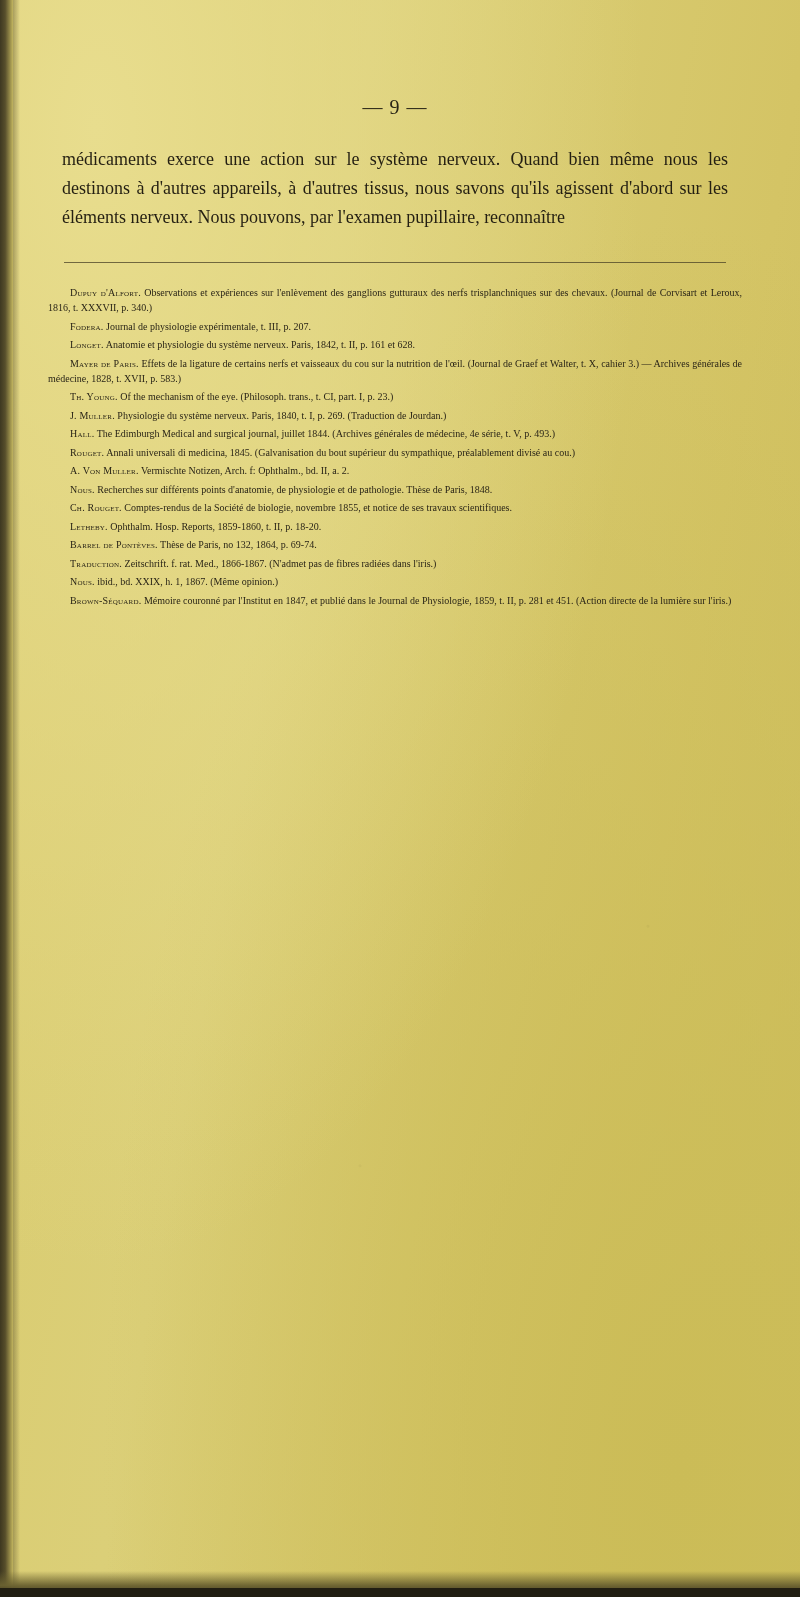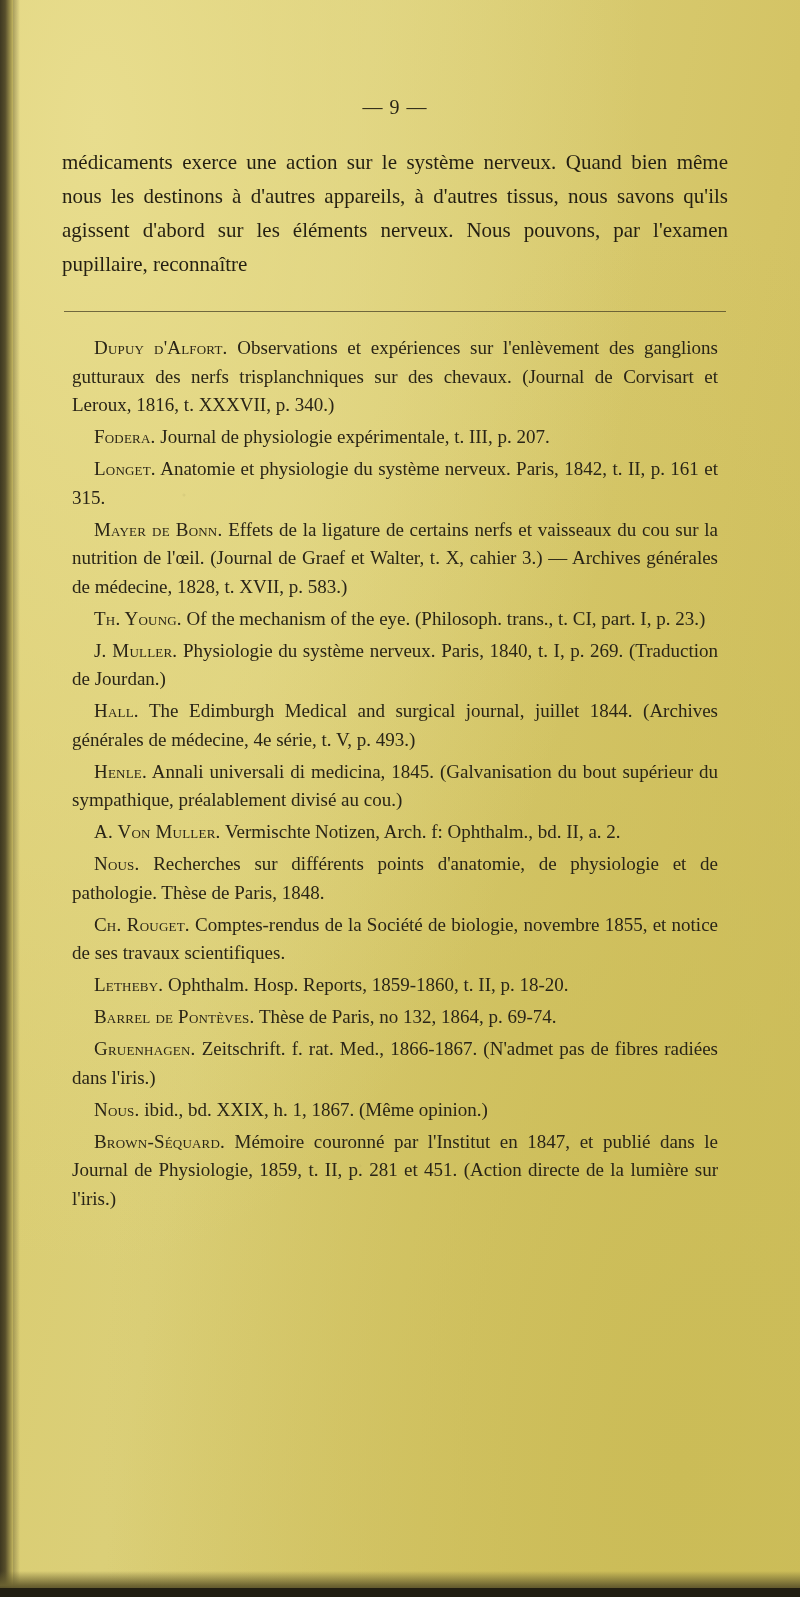--- a/index.html
+++ b/index.html
@@ -70,37 +70,37 @@
   .folio {
     text-align: center;
     font-size: 20px;
     letter-spacing: 1px;
     margin-top: 96px;
     margin-bottom: 26px;
     color: #2a2617;
   }
 
   .body-text {
-    font-size: 21px;
+    font-size: 18px;
     line-height: 1.62;
     text-align: justify;
     margin: 0 14px 8px 14px;
     color: #241f12;
   }
 
   .rule {
     border: 0;
     border-top: 1px solid #4a4226;
     margin: 30px 16px 22px 16px;
     opacity: .75;
   }
 
   .refs {
-    margin: 0 24px;
-    font-size: 19px;
+    margin: 0 0;
+    font-size: 10px;
     line-height: 1.5;
     text-align: justify;
     color: #2a2517;
   }
   .ref {
     margin-bottom: 3.5px;
     text-indent: 22px;
   }
   .sc {
     font-variant: small-caps;
@@ -126,40 +126,40 @@
       <div class="ref">
         <span class="sc">Dupuy d'Alfort.</span>
         <span>Observations et expériences sur l'enlèvement des ganglions gutturaux des nerfs trisplanchniques sur des chevaux. (Journal de Corvisart et Leroux, 1816, t. XXXVII, p. 340.)</span>
       </div>
       <div class="ref">
         <span class="sc">Fodera.</span>
         <span>Journal de physiologie expérimentale, t. III, p. 207.</span>
       </div>
       <div class="ref">
         <span class="sc">Longet.</span>
-        <span>Anatomie et physiologie du système nerveux. Paris, 1842, t. II, p. 161 et 315.</span>
+        <span>Anatomie et physiologie du système nerveux. Paris, 1842, t. II, p. 161 et 628.</span>
       </div>
       <div class="ref">
-        <span class="sc">Mayer de Bonn.</span>
+        <span class="sc">Mayer de Paris.</span>
         <span>Effets de la ligature de certains nerfs et vaisseaux du cou sur la nutrition de l'œil. (Journal de Graef et Walter, t. X, cahier 3.) — Archives générales de médecine, 1828, t. XVII, p. 583.)</span>
       </div>
       <div class="ref">
         <span class="sc">Th. Young.</span>
         <span>Of the mechanism of the eye. (Philosoph. trans., t. CI, part. I, p. 23.)</span>
       </div>
       <div class="ref">
         <span class="sc">J. Muller.</span>
         <span>Physiologie du système nerveux. Paris, 1840, t. I, p. 269. (Traduction de Jourdan.)</span>
       </div>
       <div class="ref">
         <span class="sc">Hall.</span>
         <span>The Edimburgh Medical and surgical journal, juillet 1844. (Archives générales de médecine, 4e série, t. V, p. 493.)</span>
       </div>
       <div class="ref">
-        <span class="sc">Henle.</span>
+        <span class="sc">Rouget.</span>
         <span>Annali universali di medicina, 1845. (Galvanisation du bout supérieur du sympathique, préalablement divisé au cou.)</span>
       </div>
       <div class="ref">
         <span class="sc">A. Von Muller.</span>
         <span>Vermischte Notizen, Arch. f: Ophthalm., bd. II, a. 2.</span>
       </div>
       <div class="ref">
         <span class="sc">Nous.</span>
         <span>Recherches sur différents points d'anatomie, de physiologie et de pathologie. Thèse de Paris, 1848.</span>
       </div>
@@ -169,21 +169,21 @@
       </div>
       <div class="ref">
         <span class="sc">Letheby.</span>
         <span>Ophthalm. Hosp. Reports, 1859-1860, t. II, p. 18-20.</span>
       </div>
       <div class="ref">
         <span class="sc">Barrel de Pontèves.</span>
         <span>Thèse de Paris, no 132, 1864, p. 69-74.</span>
       </div>
       <div class="ref">
-        <span class="sc">Gruenhagen.</span>
+        <span class="sc">Traduction.</span>
         <span>Zeitschrift. f. rat. Med., 1866-1867. (N'admet pas de fibres radiées dans l'iris.)</span>
       </div>
       <div class="ref">
         <span class="sc">Nous.</span>
         <span>ibid., bd. XXIX, h. 1, 1867. (Même opinion.)</span>
       </div>
       <div class="ref">
         <span class="sc">Brown-Séquard.</span>
         <span>Mémoire couronné par l'Institut en 1847, et publié dans le Journal de Physiologie, 1859, t. II, p. 281 et 451. (Action directe de la lumière sur l'iris.)</span>
       </div>

